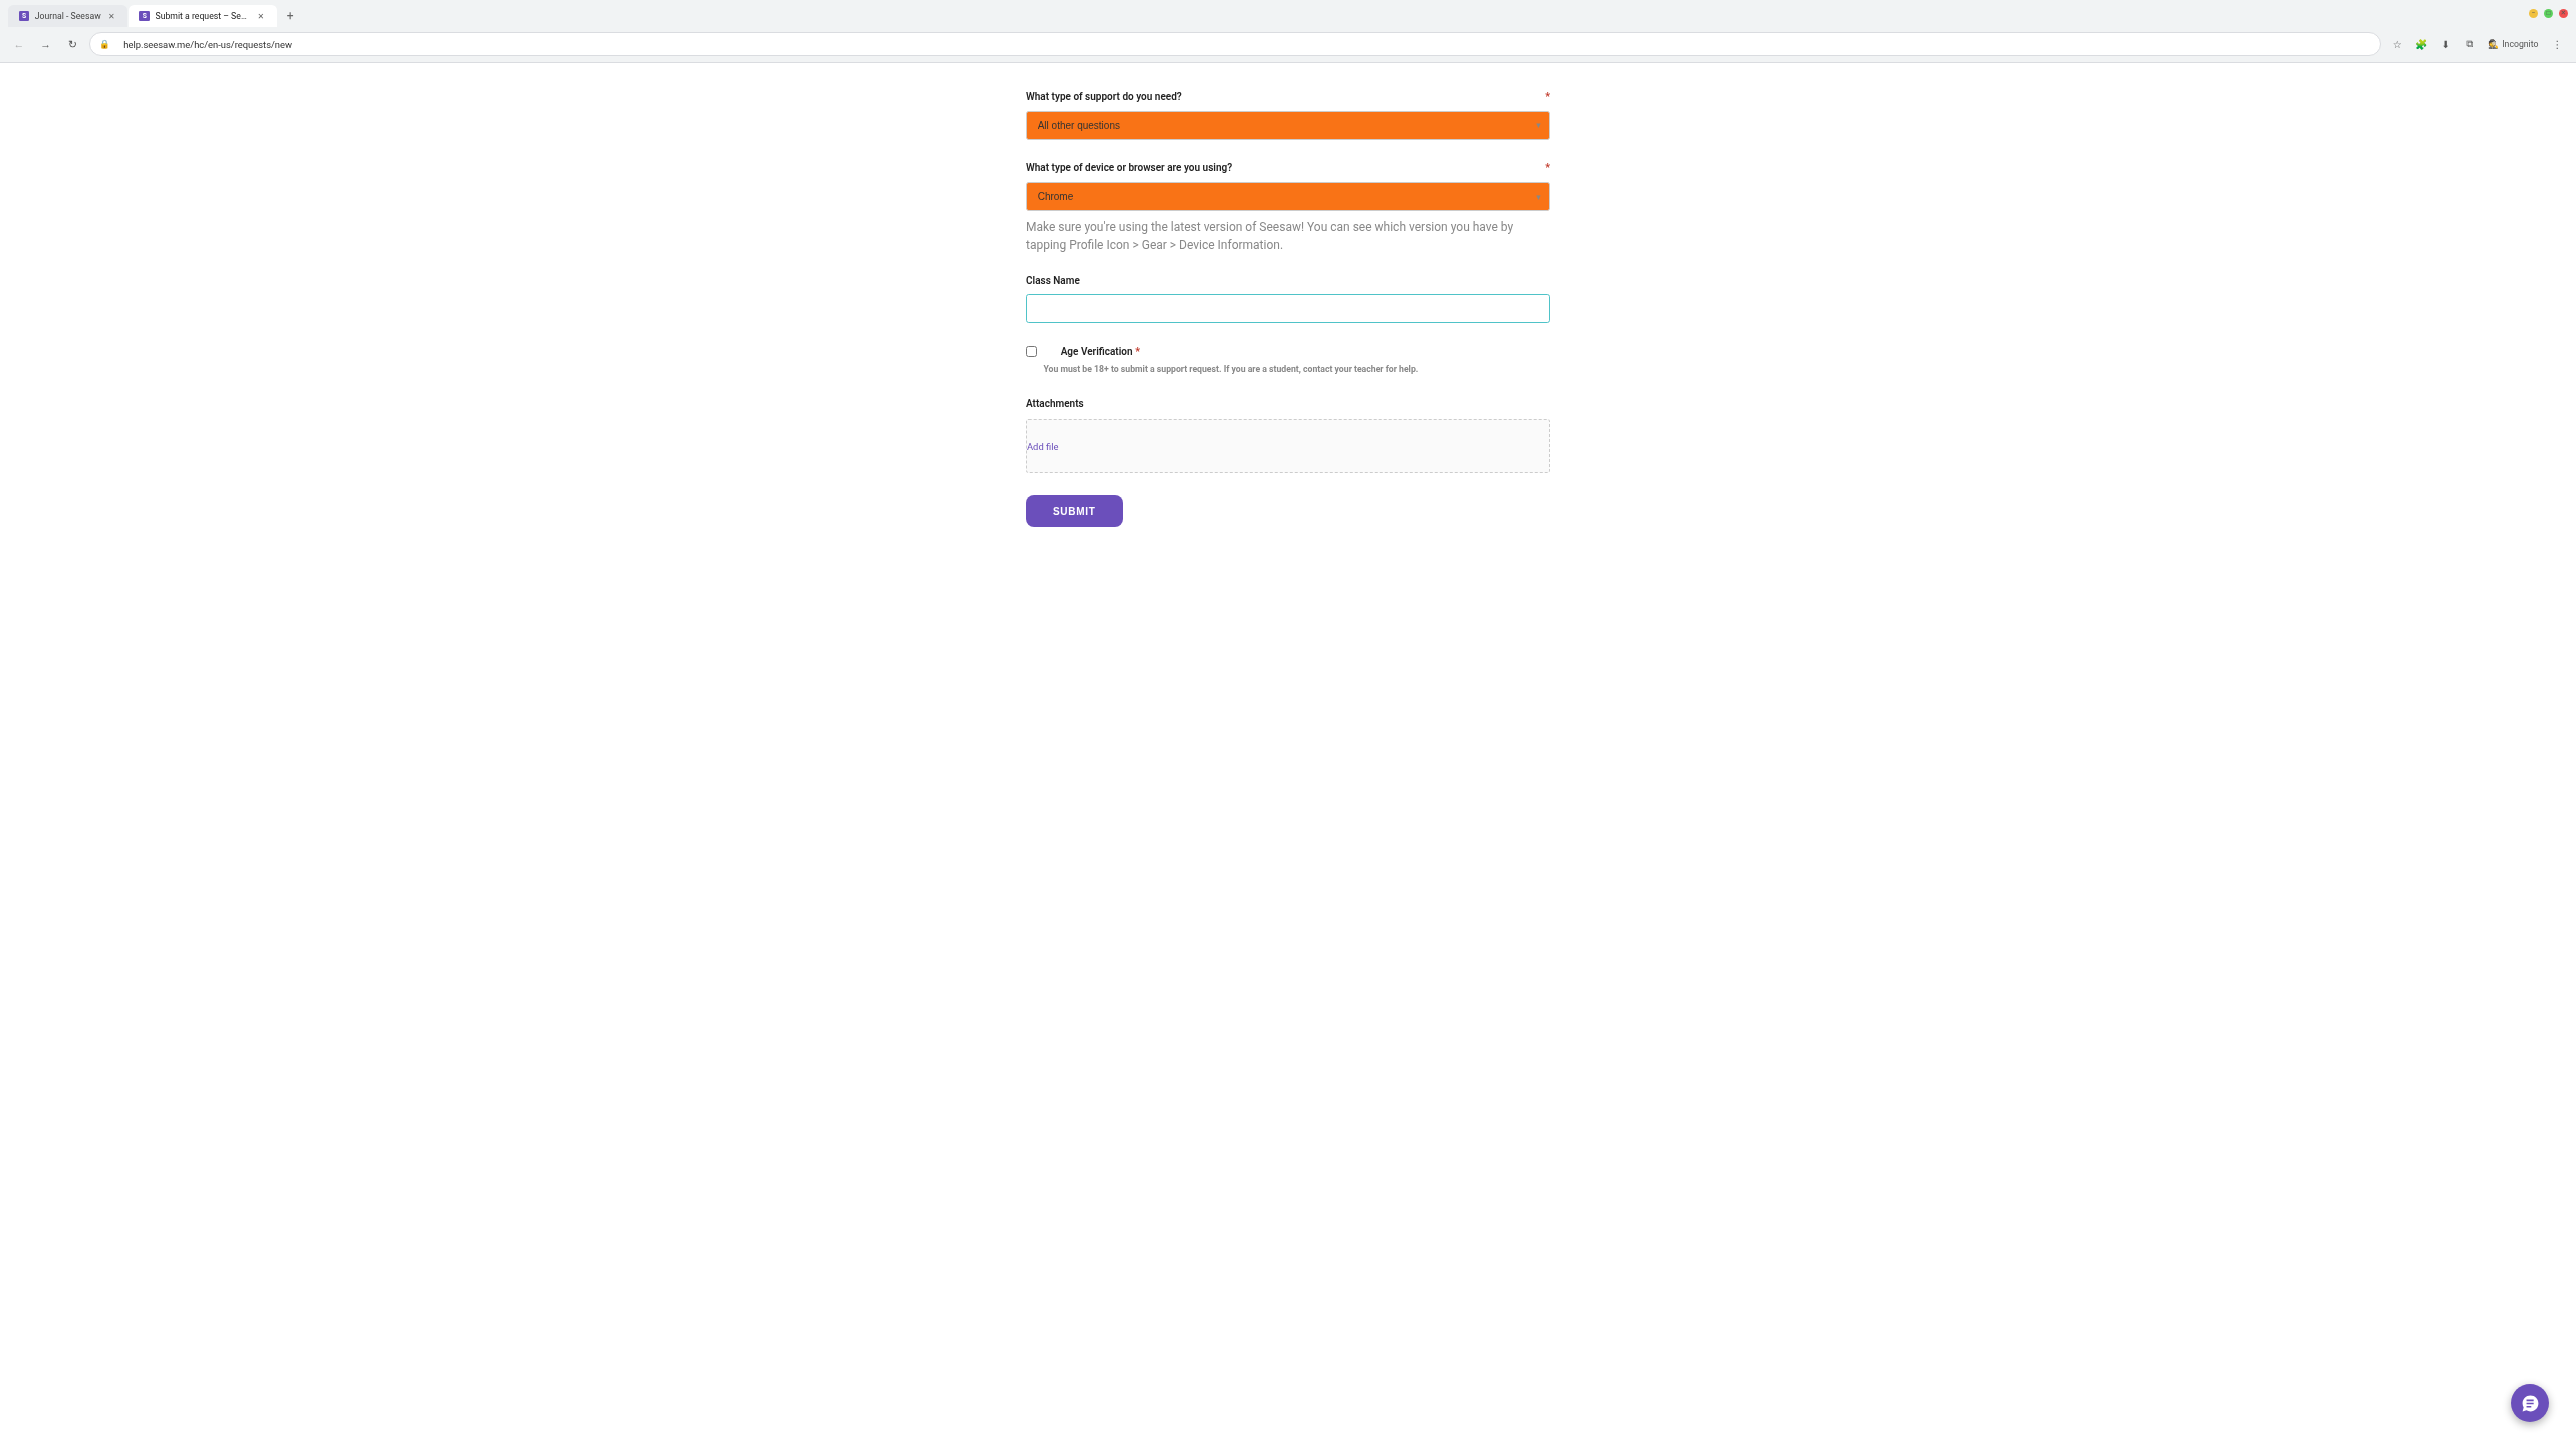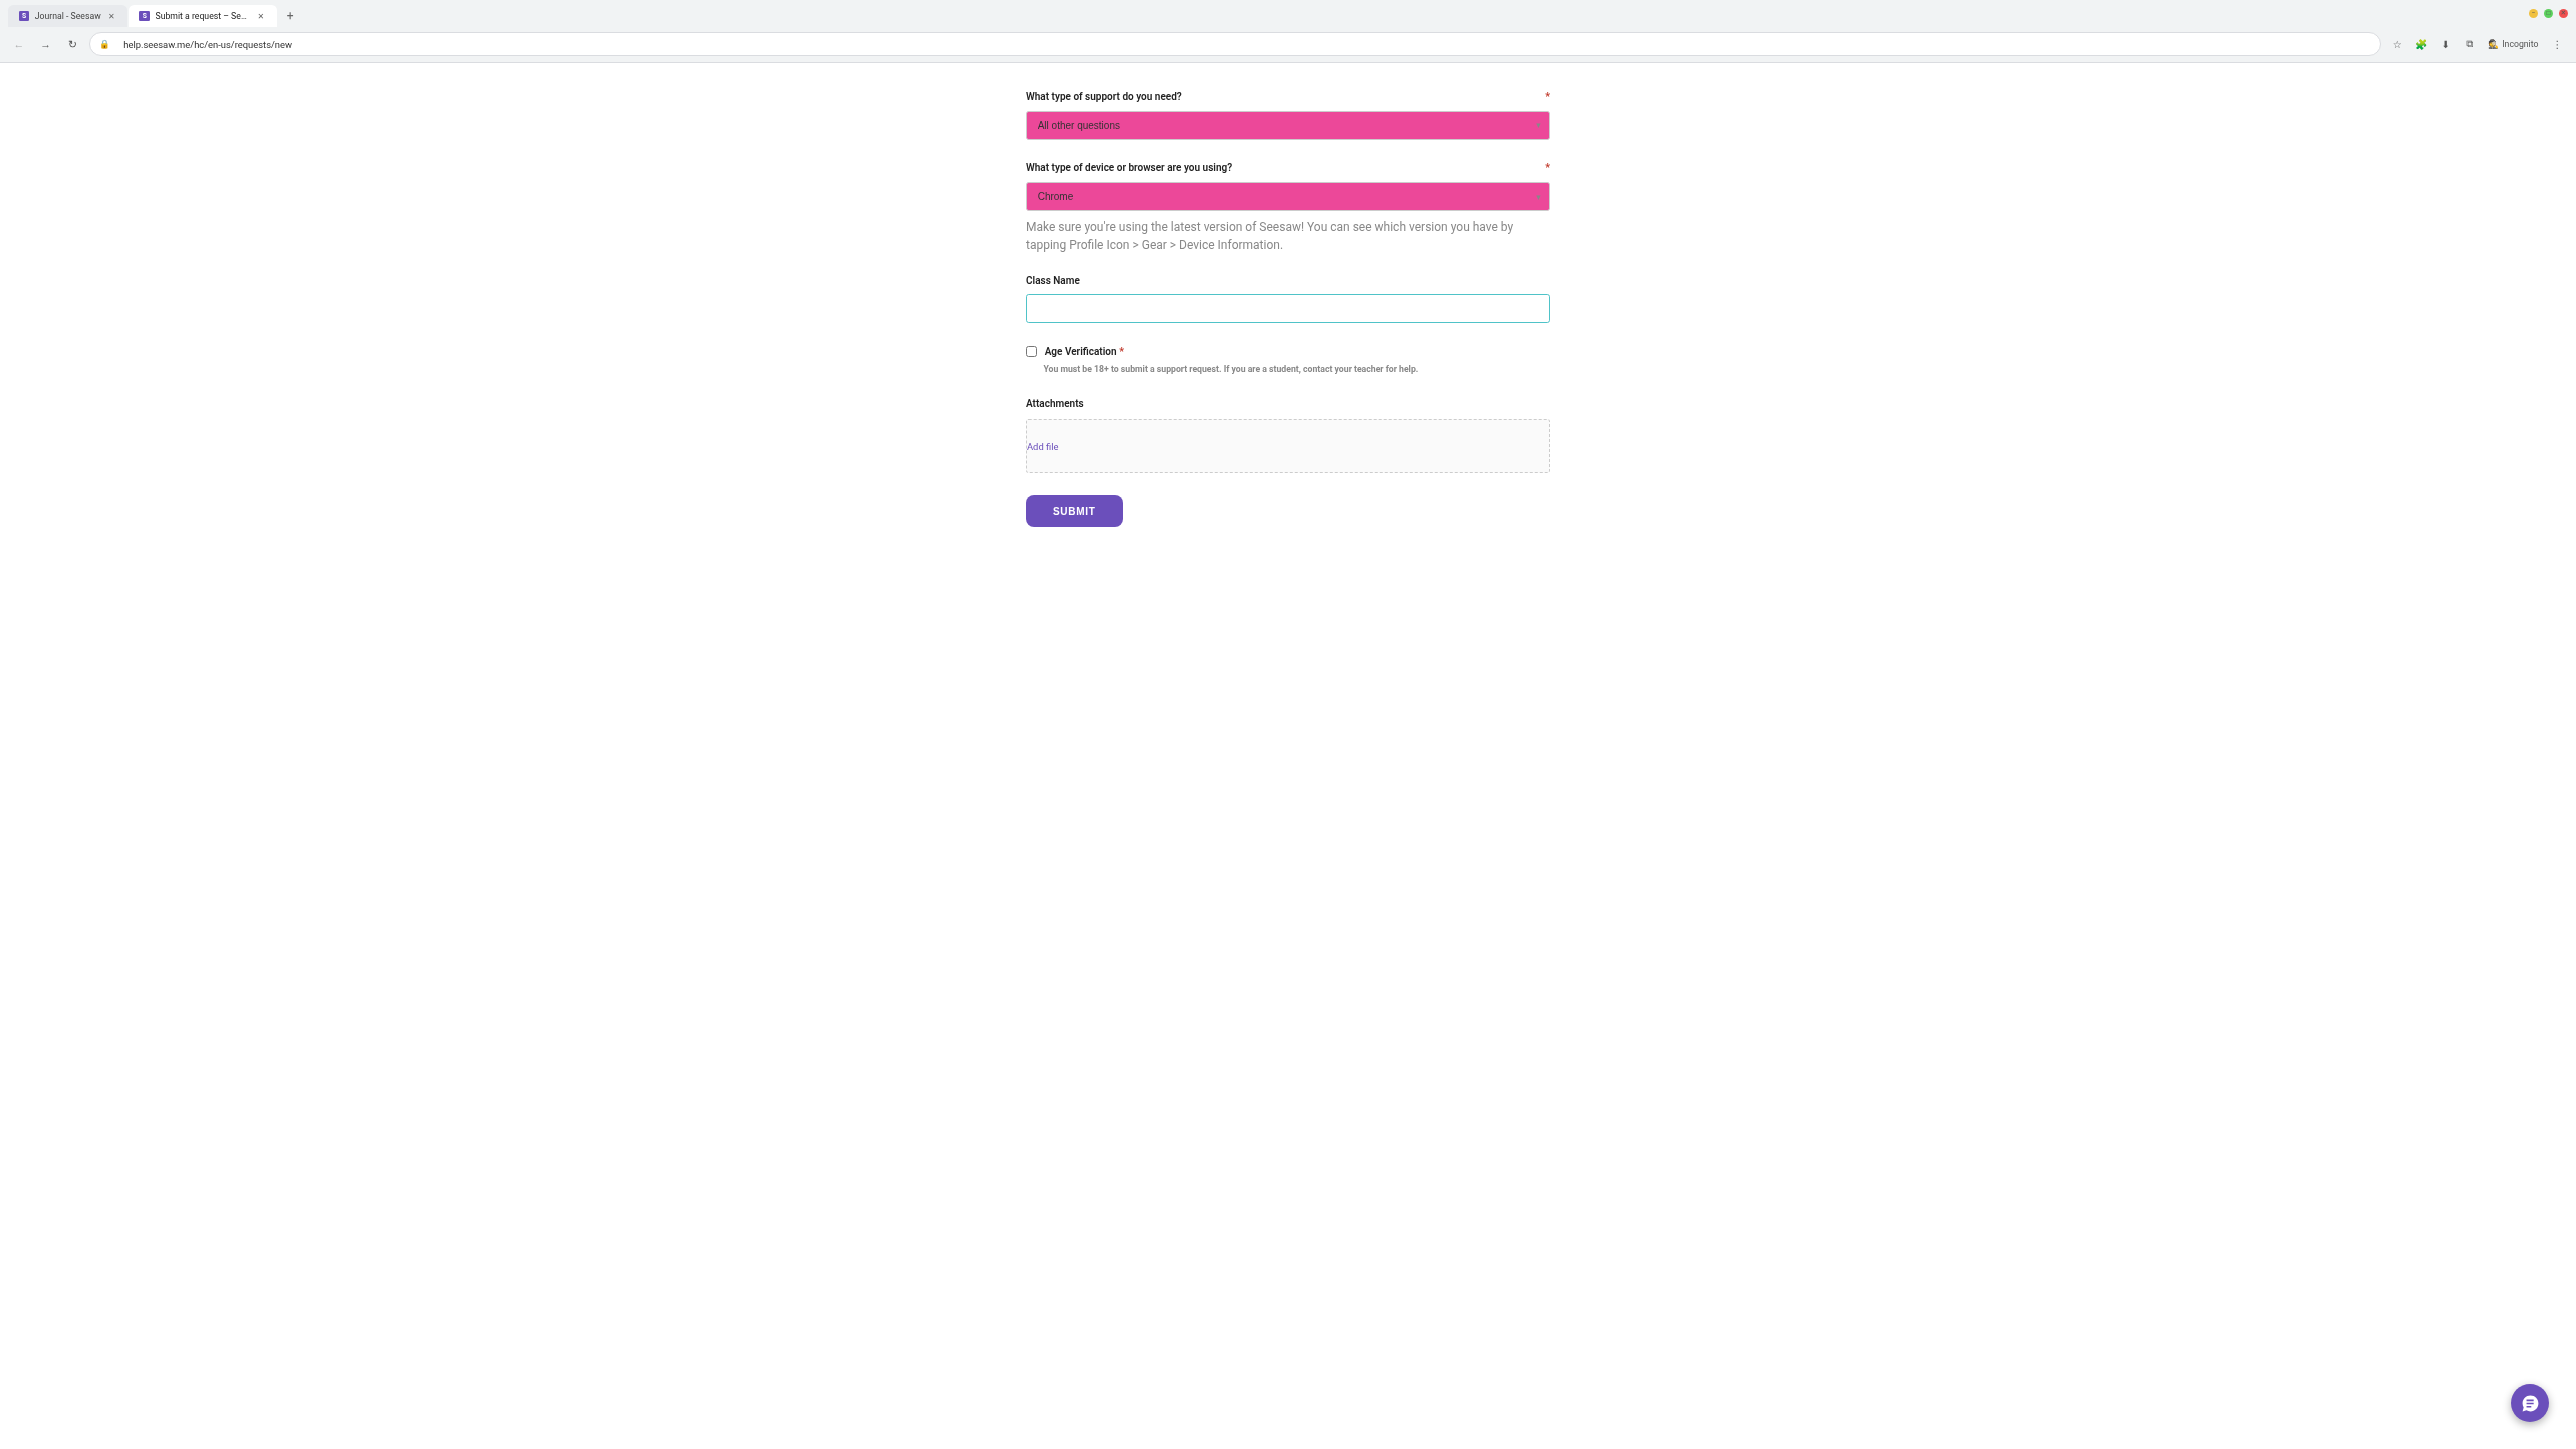--- a/index.html
+++ b/index.html
@@ -219,21 +219,21 @@
       position: relative;
     }
 
     .form-select {
       width: 100%;
       padding: 8px 10.7px;
       border: 0.7px solid #ccc;
       border-radius: 2.7px;
       font-size: 10px;
       color: #333;
-      background: #ec4899;
+      background: #f97316;
       appearance: none;
       cursor: pointer;
       outline: none;
     }
 
     .select-arrow {
       position: absolute;
       right: 9.4px;
       top: 50%;
       transform: translateY(-50%);
@@ -256,21 +256,21 @@
       border-radius: 2.7px;
       font-size: 10px;
       color: #333;
       outline: none;
       background: #fff;
     }
 
     .checkbox-row {
       display: flex;
       align-items: flex-start;
-      gap: 8px;
+      gap: 24px;
       margin-bottom: 5.4px;
     }
 
     .checkbox-input {
       width: 10.7px;
       height: 10.7px;
       margin-top: 1.3px;
       cursor: pointer;
       flex-shrink: 0;
       border: 0.7px solid #aaa;

